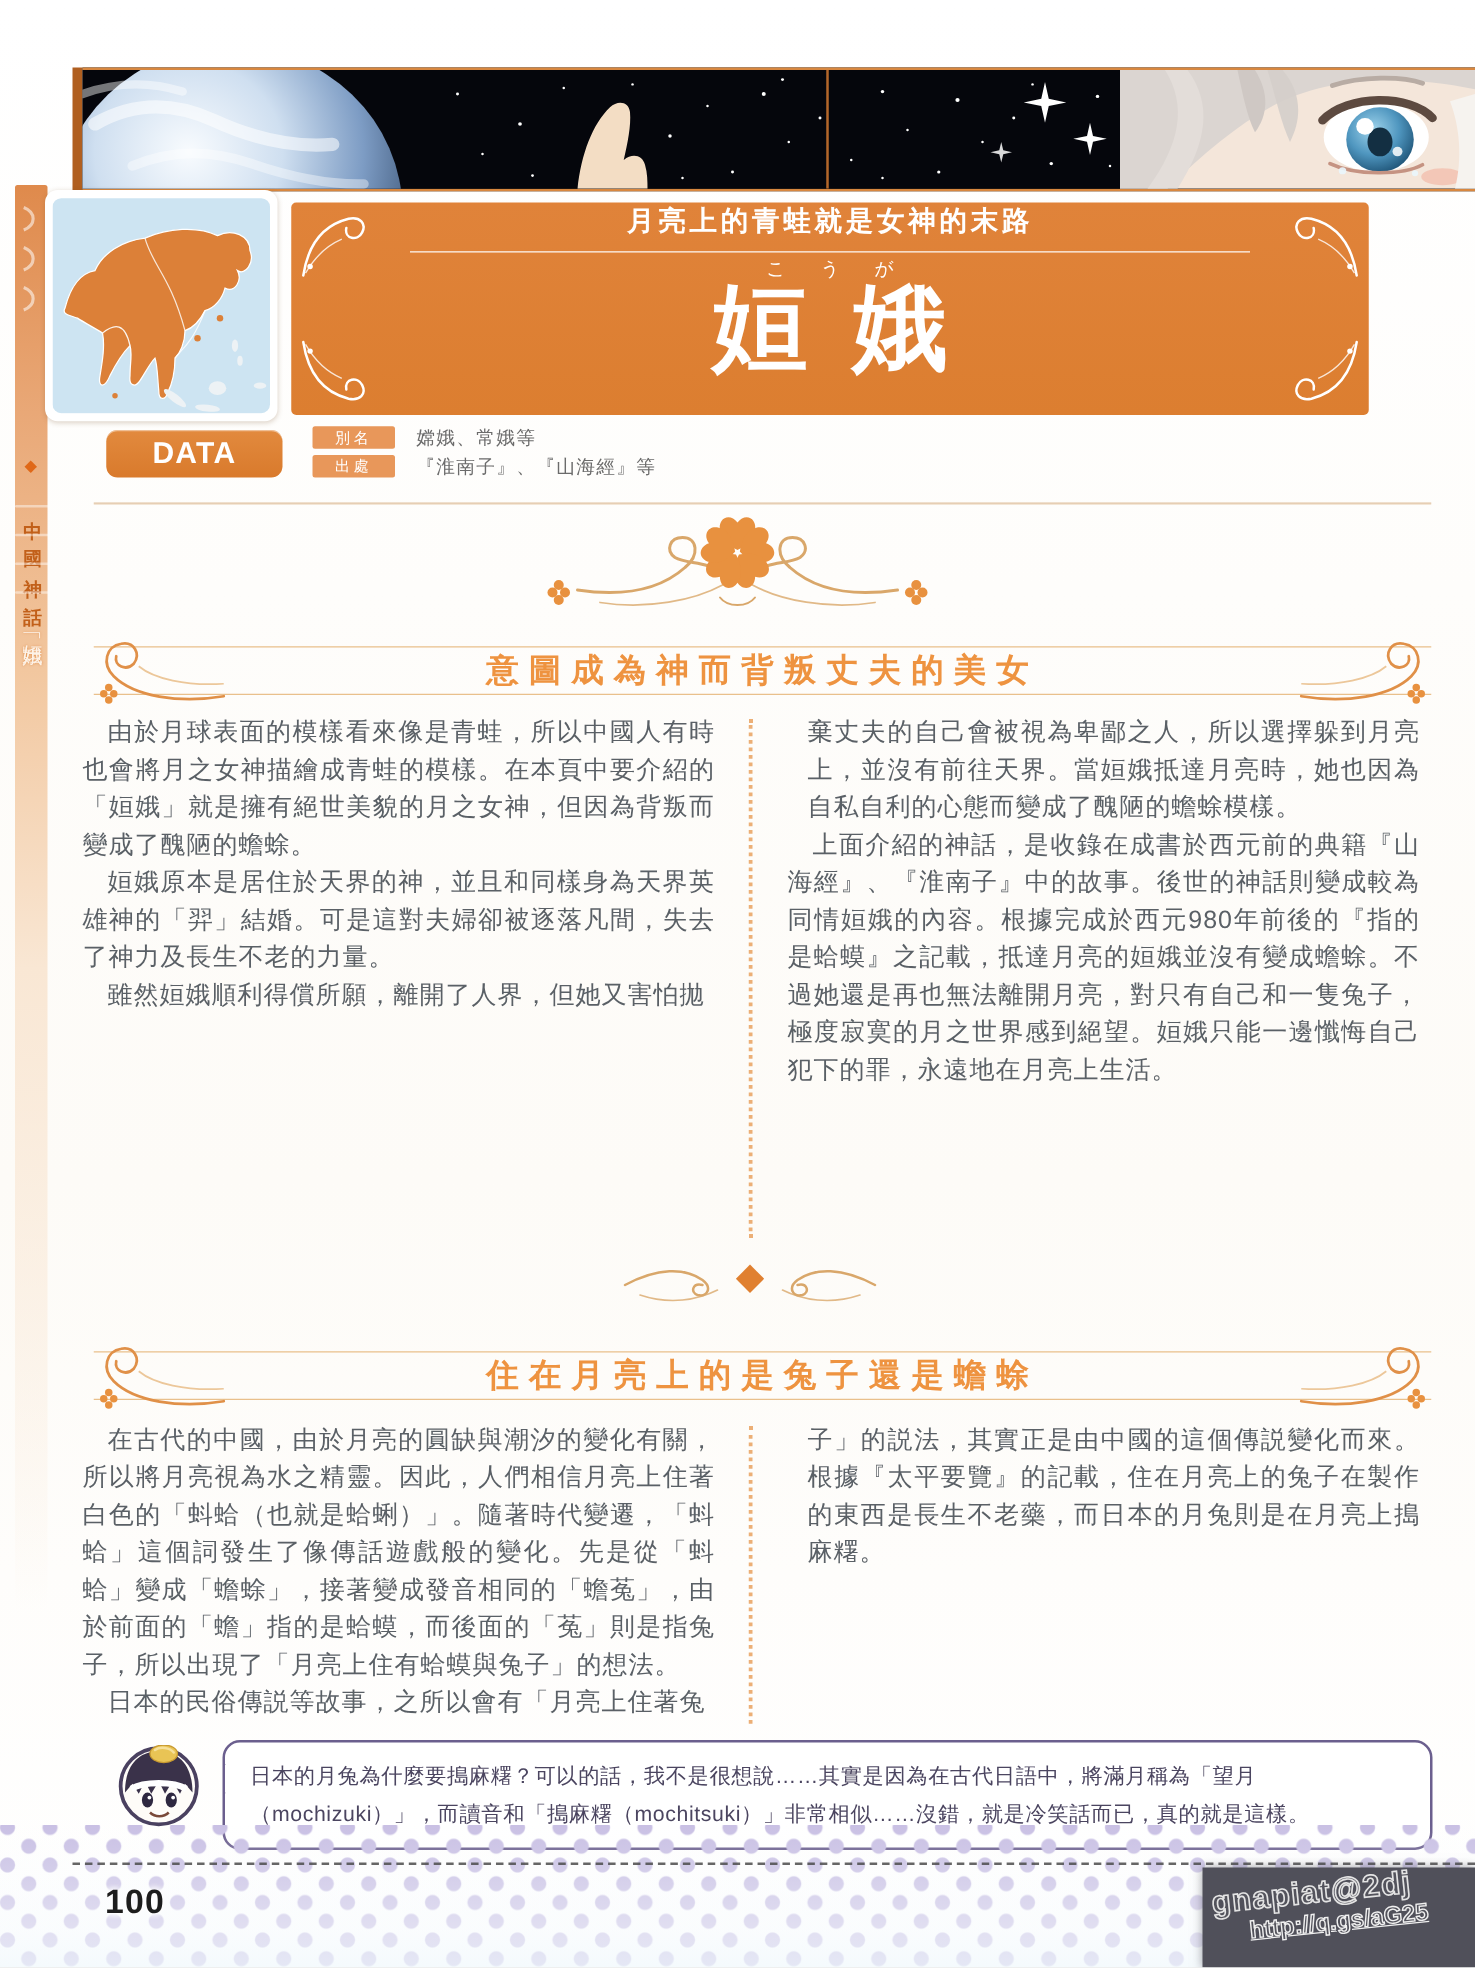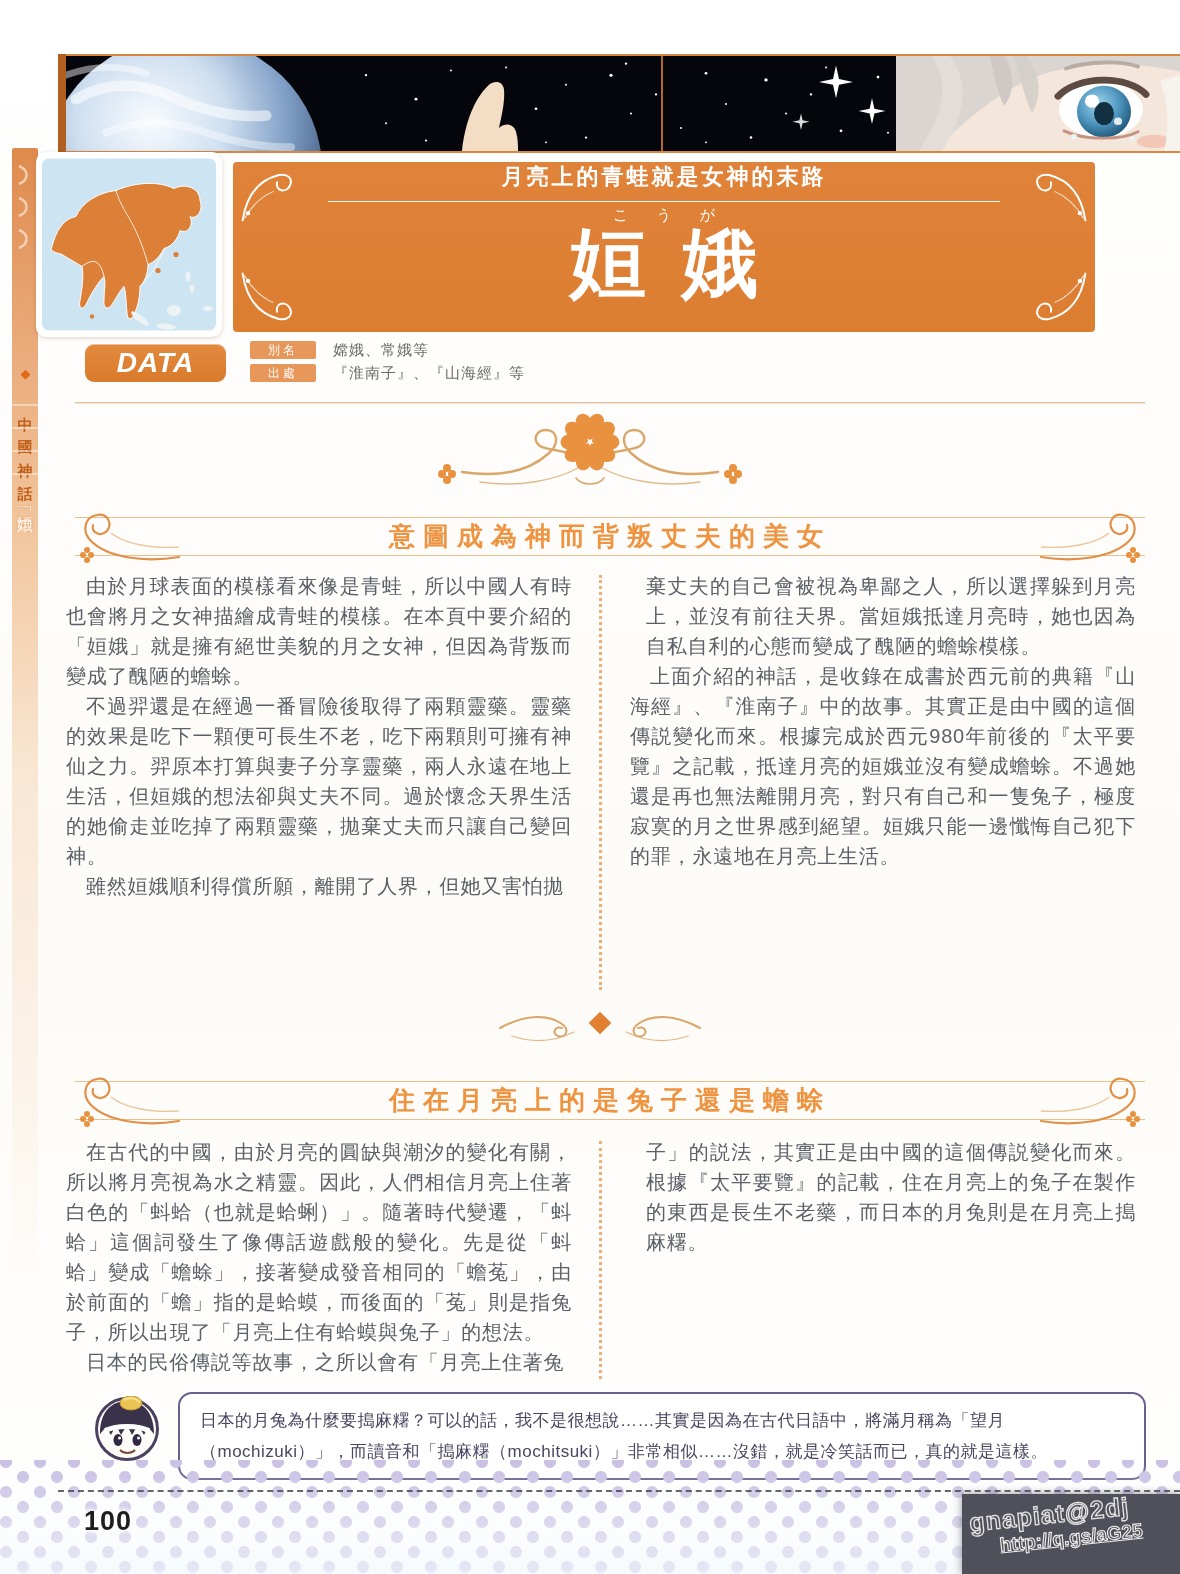--- a/index.html
+++ b/index.html
@@ -45,23 +45,23 @@
     font-size:22px; letter-spacing:3px; }
   .hdr-rule { width:78%; height:1px; background:rgba(255,255,255,.95); margin:9px auto 4px; }
   .hdr-furi { text-align:center; color:#fff; font-size:15px; letter-spacing:28px; padding-left:28px; }
   .hdr-title { text-align:center; color:#fff; font-size:76px; line-height:1.02;
     font-family:"Liberation Serif","DejaVu Serif",serif; font-weight:bold;
     letter-spacing:36px; padding-left:36px; }
 
   
   .data-pill { position:absolute; left:85px; top:344px; width:141px; height:38px;
     background:linear-gradient(180deg,#e28a3e,#d97a2c); border-radius:9px;
-    color:#fff; font-weight:bold; font-size:28px; letter-spacing:1px;
+    color:#fff; font-weight:bold; font-size:24px; letter-spacing:1px;
     display:flex; align-items:center; justify-content:center;
-    box-shadow:inset 0 1px 0 rgba(255,255,255,.45);font-style:italic; }
+    box-shadow:inset 0 1px 0 rgba(255,255,255,.45); }
   .data-rows { position:absolute; left:250px; top:341px; }
   .data-row { display:flex; align-items:flex-start; height:20px; margin-bottom:3px; }
   .data-chip { width:66px; height:18px; background:#e8975a; color:#fff; font-size:12px;
     letter-spacing:3px; display:flex; align-items:center; justify-content:center; border-radius:2px; }
   .data-val { margin-left:17px; color:#6b6b6b; font-size:15px; letter-spacing:1px; }
   .data-rule { position:absolute; left:75px; top:402px; width:1070px; height:1px;
     background:#dfc1a0; box-shadow:0 1px 0 #f3e6d6; }
 
   
   .flourish-center { position:absolute; left:418px; top:408px; width:344px; height:88px; }
@@ -332,26 +332,26 @@
           <circle cx="16" cy="45" r="3"></circle>
           <circle cx="16" cy="55" r="3"></circle>
         </g>
     </svg>
     <h2>意圖成為神而背叛丈夫的美女</h2>
   </div>
 
   <div class="cols" id="cols1">
     <div class="col">
       <p>由於月球表面的模樣看來像是青蛙，所以中國人有時也會將月之女神描繪成青蛙的模樣。在本頁中要介紹的「姮娥」就是擁有絕世美貌的月之女神，但因為背叛而變成了醜陋的蟾蜍。</p>
-      <p>不過羿還是在經過一番冒險後取得了兩顆靈藥。靈藥的效果是吃下一顆便可長生不老，吃下兩顆則可擁有神仙之力。羿原本打算與妻子分享靈藥，兩人永遠在地上生活，但姮娥的想法卻與丈夫不同。過於懷念天界生活的她偷走並吃掉了兩顆靈藥，拋棄丈夫而只讓自己變回神。</p>
+      <p>姮娥原本是居住於天界的神，並且和同樣身為天界英雄神的「羿」結婚。可是這對夫婦卻被逐落凡間，失去了神力及長生不老的力量。</p>
       <p>雖然姮娥順利得償所願，離開了人界，但她又害怕拋</p>
     </div>
     <div class="col">
       <p class="cont">棄丈夫的自己會被視為卑鄙之人，所以選擇躲到月亮上，並沒有前往天界。當姮娥抵達月亮時，她也因為自私自利的心態而變成了醜陋的蟾蜍模樣。</p>
-      <p>上面介紹的神話，是收錄在成書於西元前的典籍『山海經』、『淮南子』中的故事。其實正是由中國的這個傳説變化而來。根據完成於西元980年前後的『太平要覽』之記載，抵達月亮的姮娥並沒有變成蟾蜍。不過她還是再也無法離開月亮，對只有自己和一隻兔子，極度寂寞的月之世界感到絕望。姮娥只能一邊懺悔自己犯下的罪，永遠地在月亮上生活。</p>
+      <p>上面介紹的神話，是收錄在成書於西元前的典籍『山海經』、『淮南子』中的故事。後世的神話則變成較為同情姮娥的內容。根據完成於西元980年前後的『指的是蛤蟆』之記載，抵達月亮的姮娥並沒有變成蟾蜍。不過她還是再也無法離開月亮，對只有自己和一隻兔子，極度寂寞的月之世界感到絕望。姮娥只能一邊懺悔自己犯下的罪，永遠地在月亮上生活。</p>
     </div>
     <div class="col-divider"></div>
   </div>
 
   <svg class="mid-divider" viewBox="0 0 220 46">
     <g stroke="#d9a76a" stroke-width="2" fill="none" stroke-linecap="round">
       <path d="M10,28 C36,14 58,14 72,24 C80,30 76,38 68,36 C62,34 64,26 72,28"></path>
       <path d="M22,36 C46,44 68,40 84,32" stroke-width="1.3" opacity=".8"></path>
       <path d="M210,28 C184,14 162,14 148,24 C140,30 144,38 152,36 C158,34 156,26 148,28"></path>
       <path d="M198,36 C174,44 152,40 136,32" stroke-width="1.3" opacity=".8"></path>

